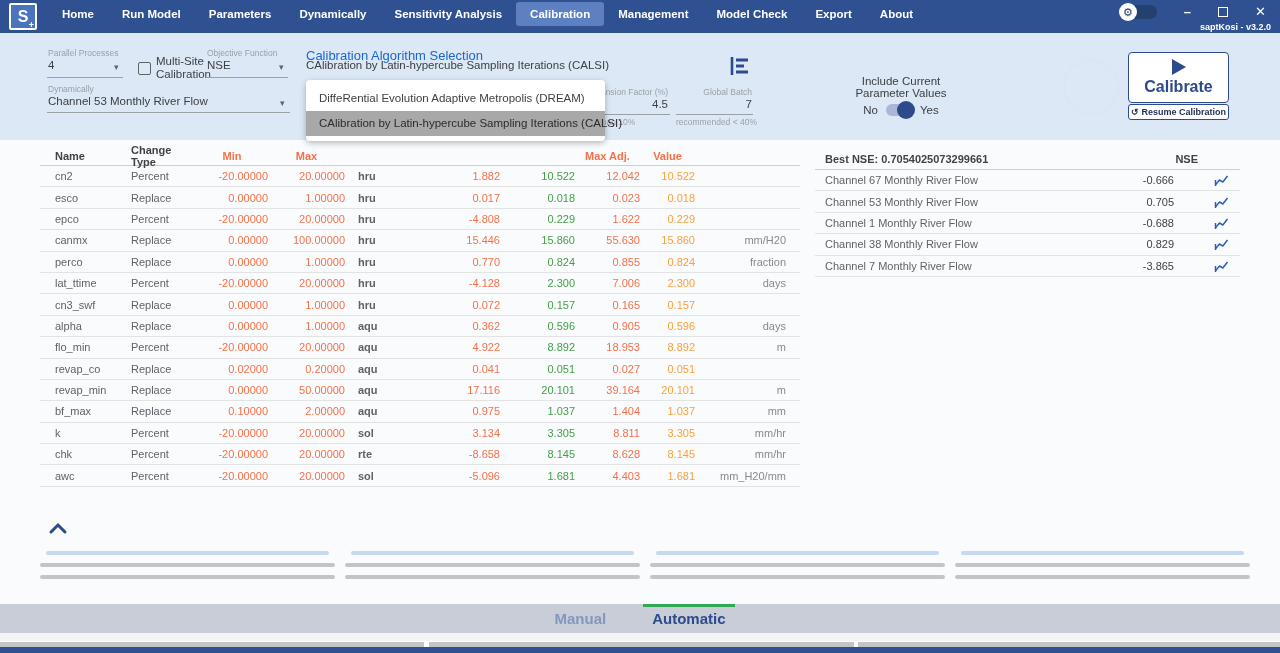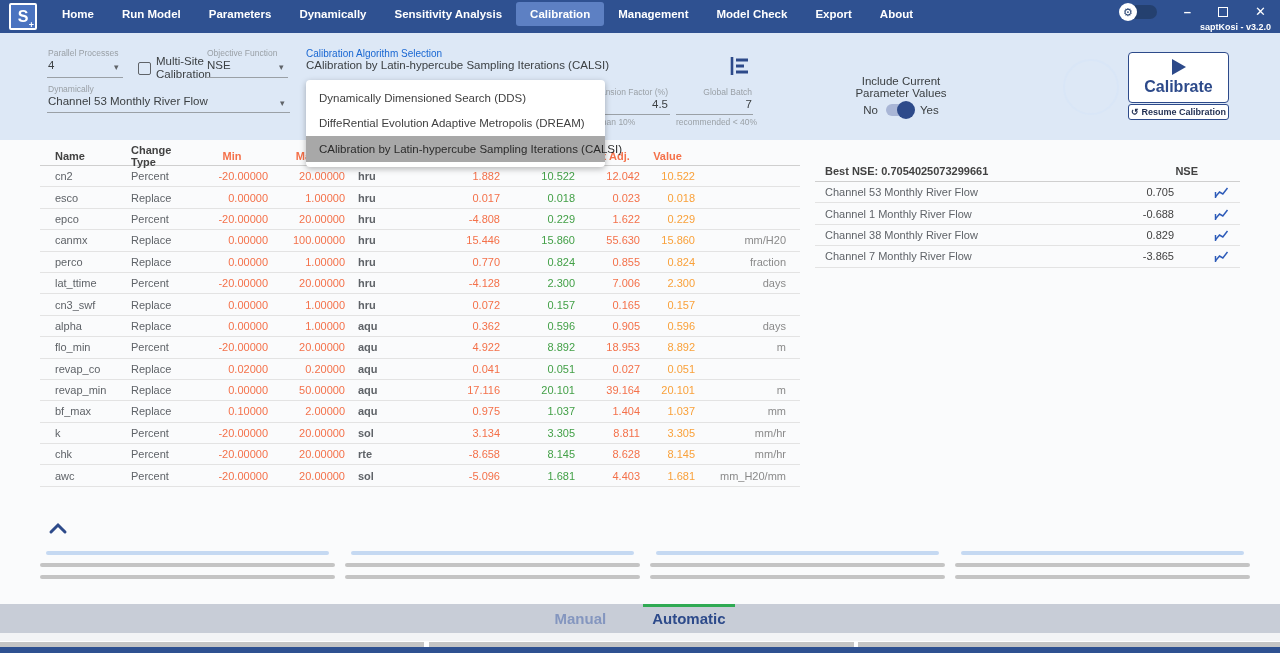--- a/index.html
+++ b/index.html
@@ -61,21 +61,21 @@
   .p-head .hc.orange{color:var(--c-orange);text-align:center;}
   .c0{padding-left:15px;color:#5f6368;}
   .c1{padding-left:6px;color:#5f6368;}
   .c2,.c3,.c5,.c7{text-align:right;color:var(--c-orange);}
   .c4{padding-left:13px;color:#5f6368;font-weight:bold;}
   .c6{text-align:right;color:var(--c-green);}
   .c8{text-align:right;color:var(--c-amber);}
   .c9{text-align:right;padding-right:14px;color:#8a8a8a;}
 
   
-  .results{position:absolute;left:815px;top:160px;width:425px;font-size:11px;}
+  .results{position:absolute;left:815px;top:148px;width:425px;font-size:11px;}
   .r-head{display:flex;justify-content:space-between;align-items:center;height:22px;border-bottom:1px solid #cfcfcf;
           font-weight:700;color:#424242;padding-left:10px;}
   .r-head .nse{margin-right:42px;}
   .r-row{display:grid;grid-template-columns:1fr 60px 38px;height:21.4px;align-items:center;border-bottom:1px solid #e3e3e3;}
   .r-name{padding-left:10px;color:#5f6368;}
   .r-val{text-align:right;color:#424242;padding-right:0;}
   .r-row .r-val{padding-right:0;transform:translateX(-28px);}
   .r-icon{display:flex;justify-content:center;align-items:center;}
 
   
@@ -146,21 +146,21 @@
     <div class="f-line" style="left:47px;top:44px;width:76px"></div>
 
     <div class="checkbox"></div>
     <div class="cb-label">Multi-Site Calibration</div>
 
     <div class="f-label" style="left:207px;top:15px">Objective Function</div>
     <div class="f-value" style="left:207px;top:26px">NSE</div>
     <span class="arrow" style="left:279px;top:29px">▾</span>
     <div class="f-line" style="left:206px;top:44px;width:82px"></div>
 
-    <div class="f-label blue" style="left:306px;top:15px;font-size:10px">Calibration Algorithm Selection</div>
+    <div class="f-label blue" style="left:306px;top:15px;font-size:13px">Calibration Algorithm Selection</div>
     <div class="f-value" style="left:306px;top:26px">CAlibration by Latin-hypercube Sampling Iterations (CALSI)</div>
 
     <div class="f-label" style="left:48px;top:51px">Dynamically</div>
     <div class="f-value" style="left:48px;top:62px">Channel 53 Monthly River Flow</div>
     <span class="arrow" style="left:280px;top:65px">▾</span>
     <div class="f-line" style="left:47px;top:79px;width:243px"></div>
 
     <div class="f-label num-right" style="left:508px;top:54px;width:160px">Expansion Factor (%)</div>
     <div class="f-value num-right" style="left:548px;top:65px;width:120px">4.5</div>
     <div class="f-line" style="left:578px;top:81px;width:92px"></div>
@@ -394,20 +394,30 @@
         <div class="c9">mm_H20/mm</div>
       </div>
     </div>
 
   <div class="results">
     <div class="r-head">
       <span>Best NSE: 0.7054025073299661</span>
       <span class="nse">NSE</span>
     </div>
     <div id="result-rows">
+        <div class="r-row">
+          <div class="r-name">Channel 67 Monthly River Flow</div>
+          <div class="r-val">-0.666</div>
+          <div class="r-icon">
+            <svg width="19" height="16" viewBox="0 0 24 24" fill="none">
+              <path d="M3 21 V12" stroke="#2d5bb9" stroke-width="2.2"></path>
+              <path d="M3 19 L9 12 L14 15 L21 6" stroke="#2d5bb9" stroke-width="2.2"></path>
+            </svg>
+          </div>
+        </div>
         <div class="r-row">
           <div class="r-name">Channel 53 Monthly River Flow</div>
           <div class="r-val">0.705</div>
           <div class="r-icon">
             <svg width="19" height="16" viewBox="0 0 24 24" fill="none">
               <path d="M3 21 V12" stroke="#2d5bb9" stroke-width="2.2"></path>
               <path d="M3 19 L9 12 L14 15 L21 6" stroke="#2d5bb9" stroke-width="2.2"></path>
             </svg>
           </div>
         </div>
@@ -438,21 +448,20 @@
             <svg width="19" height="16" viewBox="0 0 24 24" fill="none">
               <path d="M3 21 V12" stroke="#2d5bb9" stroke-width="2.2"></path>
               <path d="M3 19 L9 12 L14 15 L21 6" stroke="#2d5bb9" stroke-width="2.2"></path>
             </svg>
           </div>
         </div>
       </div>
   </div>
 
   <div class="menu" id="algo-menu">
-      <div class="menu-item">Dynamically Dimensioned Search (DDS)</div>
       <div class="menu-item">DiffeRential Evolution Adaptive Metropolis (DREAM)</div>
       <div class="menu-item selected">CAlibration by Latin-hypercube Sampling Iterations (CALSI)</div>
     </div>
 
   <div class="collapse">
     <svg width="20" height="14" viewBox="0 0 20 14">
       <path d="M3 11 L10 4 L17 11" stroke="#2d4a8a" stroke-width="3" fill="none" stroke-linecap="round"></path>
     </svg>
   </div>
   <div id="skeletons">

